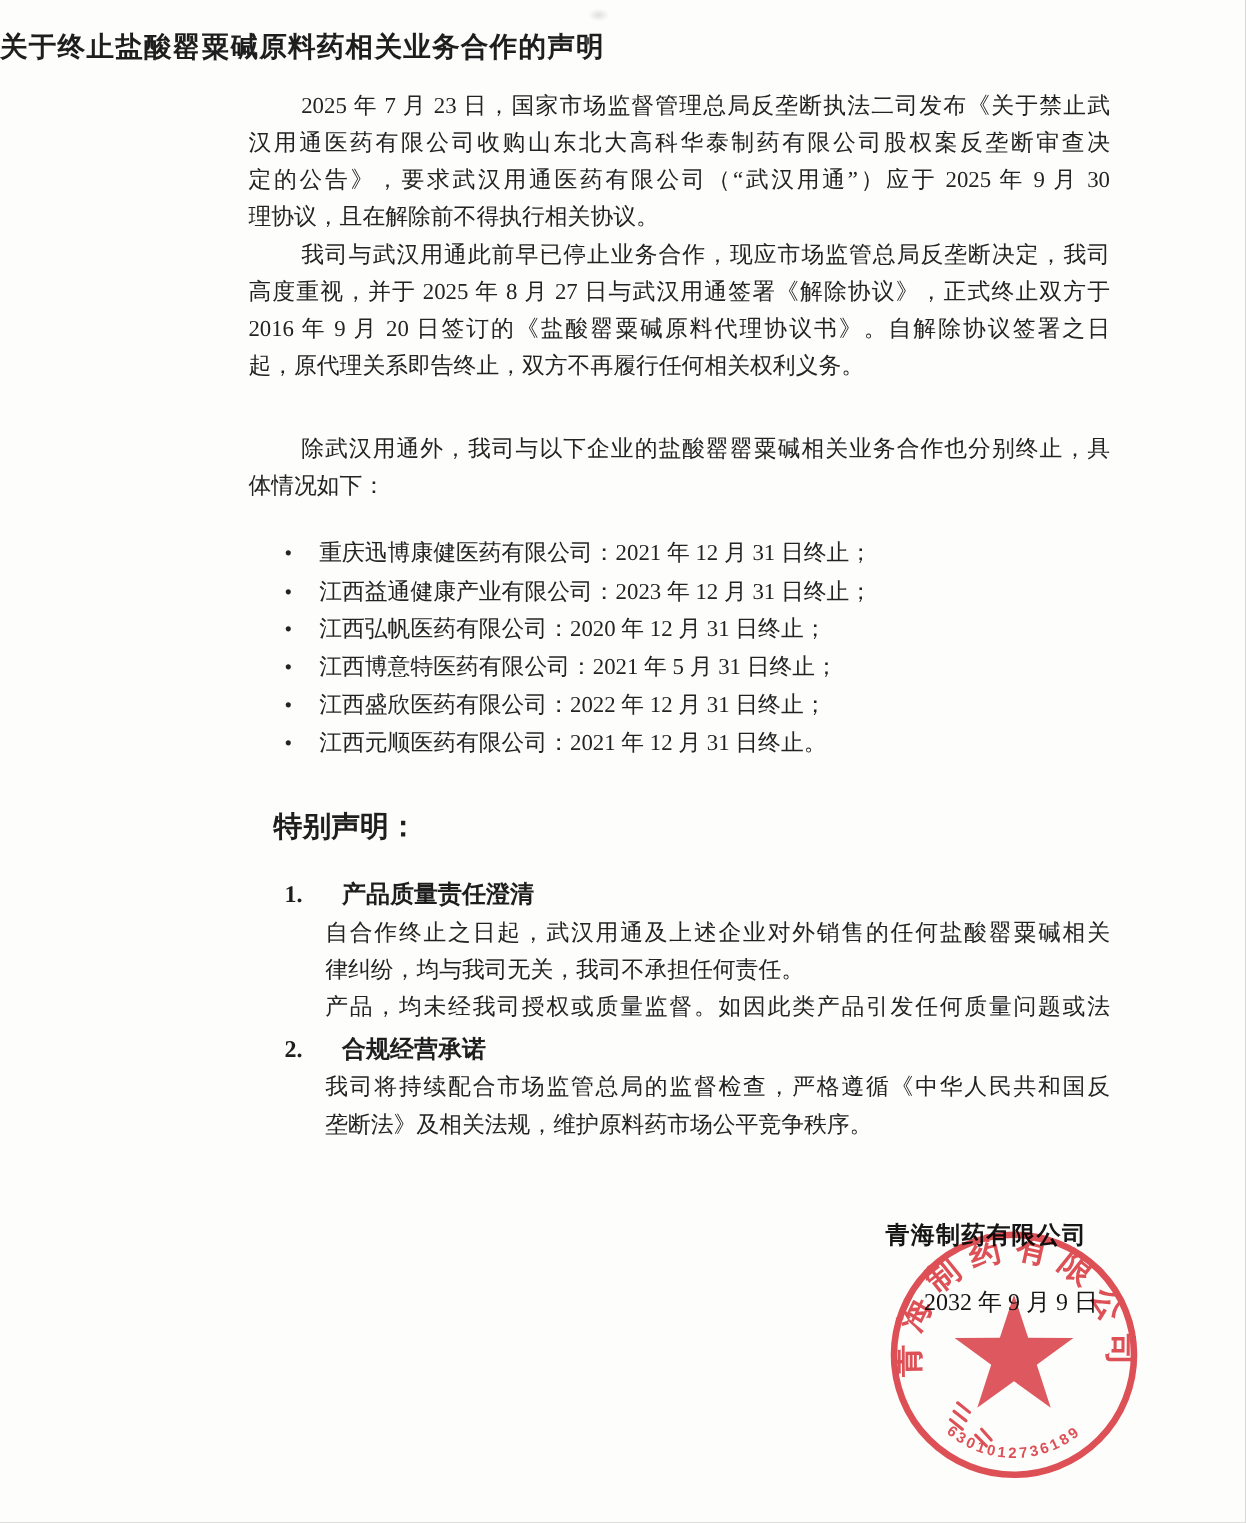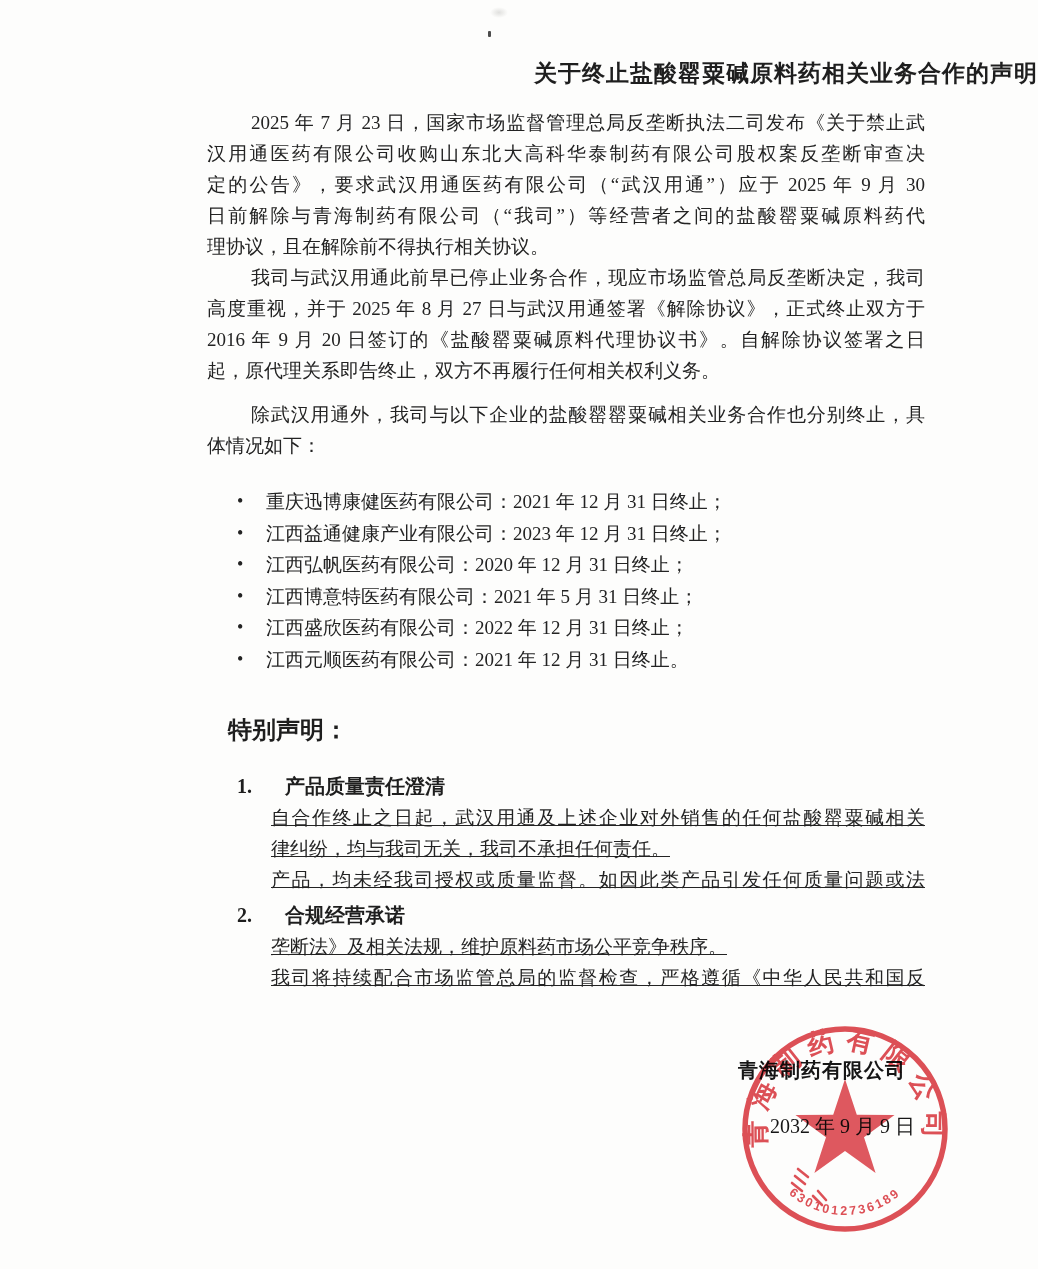--- a/index.html
+++ b/index.html
@@ -8,52 +8,52 @@
     position:relative;
     width:1038px;height:1269px;
     margin:0 auto;
     background:#fdfdfc;
     overflow:hidden;
     color:#232323;
     font-family:"Liberation Serif","DejaVu Serif",serif;
     font-size:19px;
   }
   .doc-title{
-    margin-top:58px;
-    text-align:right;
+    margin-top:24px;
+    text-align:left;
     font-family:"Liberation Sans","DejaVu Sans",sans-serif;
     font-weight:700;
     font-size:23px;
     letter-spacing:1px;
     color:#1e1e1e;
   }
   .content{margin:0 113px 0 207px;}
   .line{line-height:31px;min-height:31px;}
   .fill{text-align:justify;text-align-last:justify;}
   .indent{padding-left:44px;}
   .para1{margin-top:18px;}
   .para2{}
-  .para3{margin-top:13px;}
+  .para3{margin-top:38px;}
   .bullet-list{margin-top:25px;}
   .bullet-row{display:flex;line-height:31.5px;padding-left:30px;}
   .bullet-marker{width:29px;flex:0 0 29px;font-size:18px;}
   .special-heading{
     margin-top:39px;padding-left:21px;line-height:31px;
     font-family:"Liberation Sans","DejaVu Sans",sans-serif;
     font-weight:700;font-size:24px;color:#1e1e1e;
   }
   .num-item{margin-top:26px;}
   .num-item.second{margin-top:5px;}
   .num-heading{
     display:flex;padding-left:30px;line-height:31px;
     font-family:"Liberation Sans","DejaVu Sans",sans-serif;
     font-weight:700;font-size:20px;color:#1e1e1e;
   }
   .num-heading .num{width:48px;flex:0 0 48px;font-family:"Liberation Serif","DejaVu Serif",serif;}
-  .num-body .line{padding-left:64px;text-decoration:underline;}
+  .num-body .line{padding-left:64px;}
   .signature{margin-top:62px;position:relative;z-index:2;}
   .sig-name{
     padding-left:531px;line-height:31px;
     font-family:"Liberation Sans","DejaVu Sans",sans-serif;
     font-weight:700;font-size:20px;letter-spacing:1px;color:#161616;
   }
   .sig-date{padding-left:563px;margin-top:25px;line-height:31px;font-size:20px;color:#161616;}
   .seal{
     position:absolute;left:735px;top:1019px;width:220px;height:220px;
     mix-blend-mode:multiply;opacity:.92;z-index:3;pointer-events:none;
@@ -71,21 +71,20 @@
   <div class="artifact-dot"></div>
 
   <div class="doc-title">关于终止盐酸罂粟碱原料药相关业务合作的声明</div>
 
   <div class="content">
 
     <div class="para1">
       <div class="line fill indent">2025 年 7 月 23 日，国家市场监督管理总局反垄断执法二司发布《关于禁止武</div>
       <div class="line fill">汉用通医药有限公司收购山东北大高科华泰制药有限公司股权案反垄断审查决</div>
       <div class="line fill">定的公告》，要求武汉用通医药有限公司（“武汉用通”）应于 2025 年 9 月 30</div>
-      <div class="line fill">日前解除与青海制药有限公司（“我司”）等经营者之间的盐酸罂粟碱原料药代</div>
       <div class="line">理协议，且在解除前不得执行相关协议。</div>
     </div>
 
     <div class="para2">
       <div class="line fill indent">我司与武汉用通此前早已停止业务合作，现应市场监管总局反垄断决定，我司</div>
       <div class="line fill">高度重视，并于 2025 年 8 月 27 日与武汉用通签署《解除协议》，正式终止双方于</div>
       <div class="line fill">2016 年 9 月 20 日签订的《盐酸罂粟碱原料代理协议书》。自解除协议签署之日</div>
       <div class="line">起，原代理关系即告终止，双方不再履行任何相关权利义务。</div>
     </div>
 
@@ -134,22 +133,22 @@
         <div class="line fill">产品，均未经我司授权或质量监督。如因此类产品引发任何质量问题或法</div>
       </div>
     </div>
 
     <div class="num-item second">
       <div class="num-heading">
         <span class="num">2.</span>
         <span>合规经营承诺</span>
       </div>
       <div class="num-body">
+        <div class="line fill">我司将持续配合市场监管总局的监督检查，严格遵循《中华人民共和国反</div>
         <div class="line">垄断法》及相关法规，维护原料药市场公平竞争秩序。</div>
-        <div class="line fill">我司将持续配合市场监管总局的监督检查，严格遵循《中华人民共和国反</div>
       </div>
     </div>
 
     <div class="signature">
       <div class="sig-name">青海制药有限公司</div>
       <div class="sig-date">2032 年 9 月 9 日</div>
     </div>
 
   </div>
 

